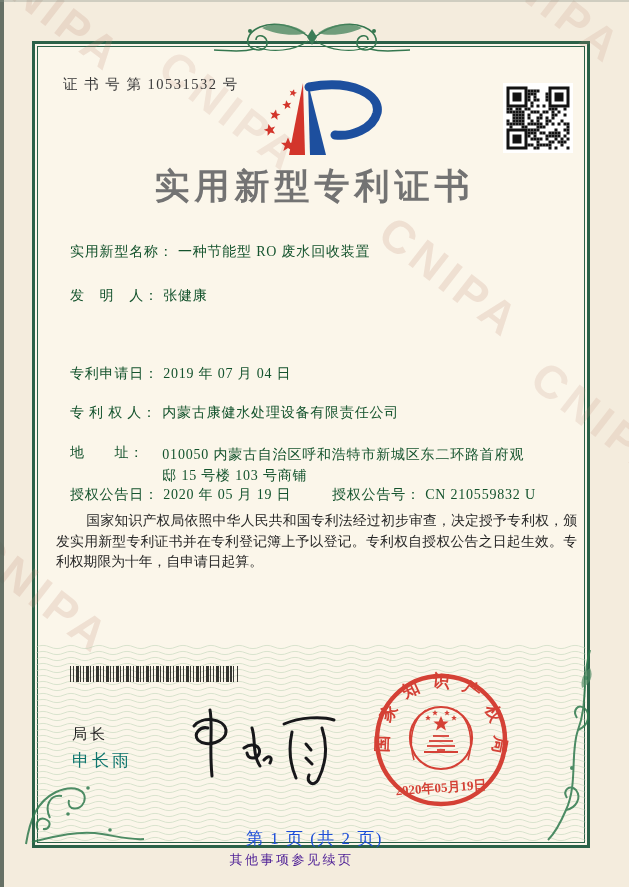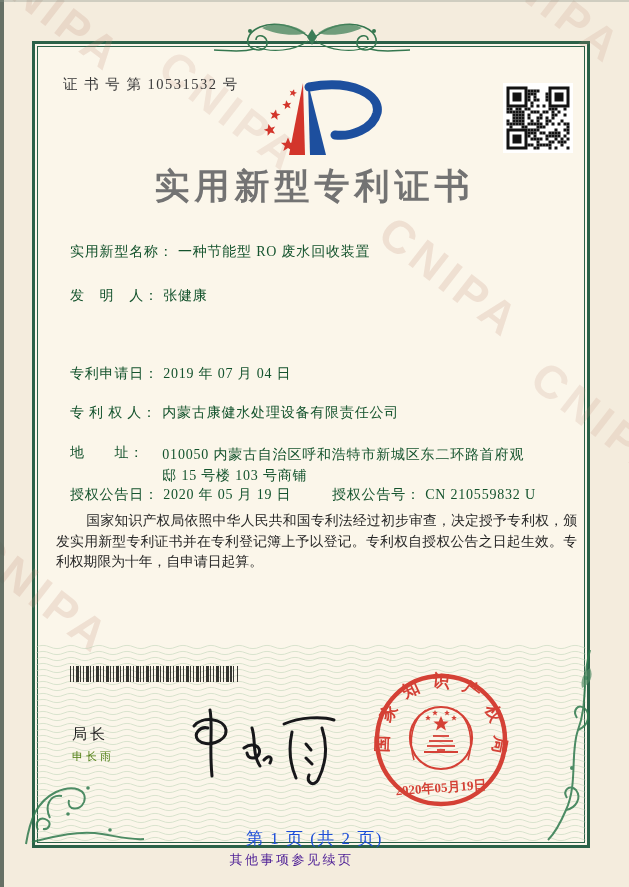--- a/index.html
+++ b/index.html
@@ -33,21 +33,21 @@
   .paras{position:absolute;left:56px;top:511px;width:521px;font-size:13.8px;line-height:20.6px;
          text-align:justify;color:#262626}
   .paras p{text-indent:2.2em}
 
   .barcode{position:absolute;left:70px;top:666px;width:168px;height:16px;
     background:repeating-linear-gradient(90deg,#23231f 0 1.5px,transparent 1.5px 3px,
       #23231f 3px 4px,transparent 4px 6.5px,#23231f 6.5px 9px,transparent 9px 10px);
     opacity:.9;z-index:4}
 
   .sig-title{position:absolute;left:72px;top:725px;font-size:15px;letter-spacing:3px;color:#1d1d1d;z-index:5}
-  .sig-name{position:absolute;left:72px;top:749px;font-size:11px;letter-spacing:3px;color:#4d7c0f;z-index:5}
+  .sig-name{position:absolute;left:72px;top:749px;font-size:17px;letter-spacing:3px;color:#0f766e;z-index:5}
   .signature{position:absolute;left:176px;top:702px;z-index:5}
   .seal{position:absolute;left:368px;top:668px;opacity:.92;z-index:6}
 
   .ornament-top{position:absolute;left:212px;top:9px;z-index:5}
   .flourish-left{position:absolute;left:22px;top:744px;z-index:5}
   .flourish-right{position:absolute;left:546px;top:648px;z-index:5}
 
   .page-indicator{position:absolute;left:0;top:827px;width:100%;text-align:center;
                   font-size:17px;letter-spacing:1.5px;color:#1d4ed8}
   .footer-note{position:absolute;left:0;top:851px;width:583px;text-align:center;

